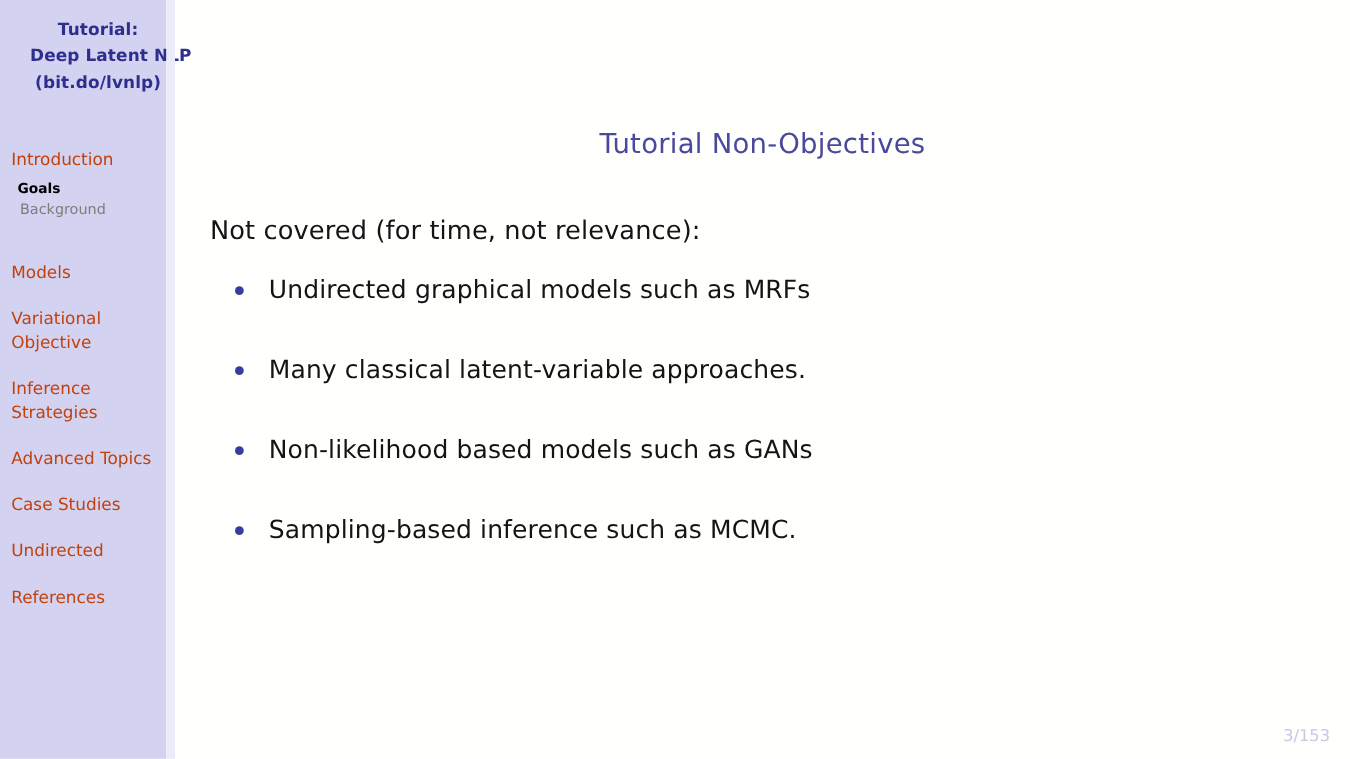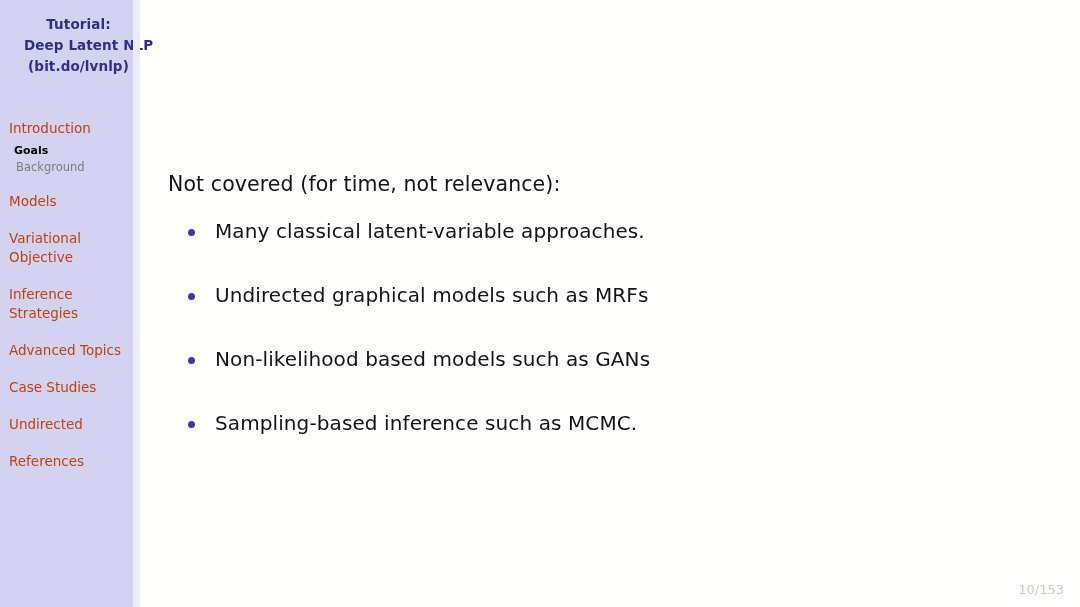--- a/index.html
+++ b/index.html
@@ -61,21 +61,21 @@
     padding: 0 0 0 9px;
     line-height: 19px;
     margin-bottom: 18px;
   }
   .nav-section.wrap {
     white-space: normal;
     width: 118px;
   }
   .nav-sub-list {
     margin-top: -14px;
-    margin-bottom: 16px;
+    margin-bottom: 33px;
   }
   .nav-sub {
     font-size: 11.5px;
     line-height: 17px;
     padding-left: 16px;
     color: #7d7d7d;
   }
   .nav-sub.active {
     color: #000000;
     font-weight: bold;
@@ -179,44 +179,45 @@
       <div class="nav-section">Undirected</div>
 
       <div class="nav-section">References</div>
 
     </div>
   </div>
   <div class="sidebar-seam"></div>
 
   <div class="content">
 
+    <div class="slide-title">Tutorial Non-Objectives</div>
 
     <div class="lead">Not covered (for time, not relevance):</div>
 
     <div class="bullets">
 
       <div class="bullet-row">
         <span class="bullet-dot"></span>
+        <span class="bullet-text">Undirected graphical models such as MRFs</span>
+      </div>
+
+      <div class="bullet-row">
+        <span class="bullet-dot"></span>
         <span class="bullet-text">Many classical latent-variable approaches.</span>
       </div>
 
       <div class="bullet-row">
         <span class="bullet-dot"></span>
-        <span class="bullet-text">Undirected graphical models such as MRFs</span>
-      </div>
-
-      <div class="bullet-row">
-        <span class="bullet-dot"></span>
         <span class="bullet-text">Non-likelihood based models such as GANs</span>
       </div>
 
       <div class="bullet-row">
         <span class="bullet-dot"></span>
         <span class="bullet-text">Sampling-based inference such as MCMC.</span>
       </div>
 
 
     </div>
 
-    <div class="page-number">10/153</div>
+    <div class="page-number">3/153</div>
 
   </div>
 </div>
 
 </body></html>

